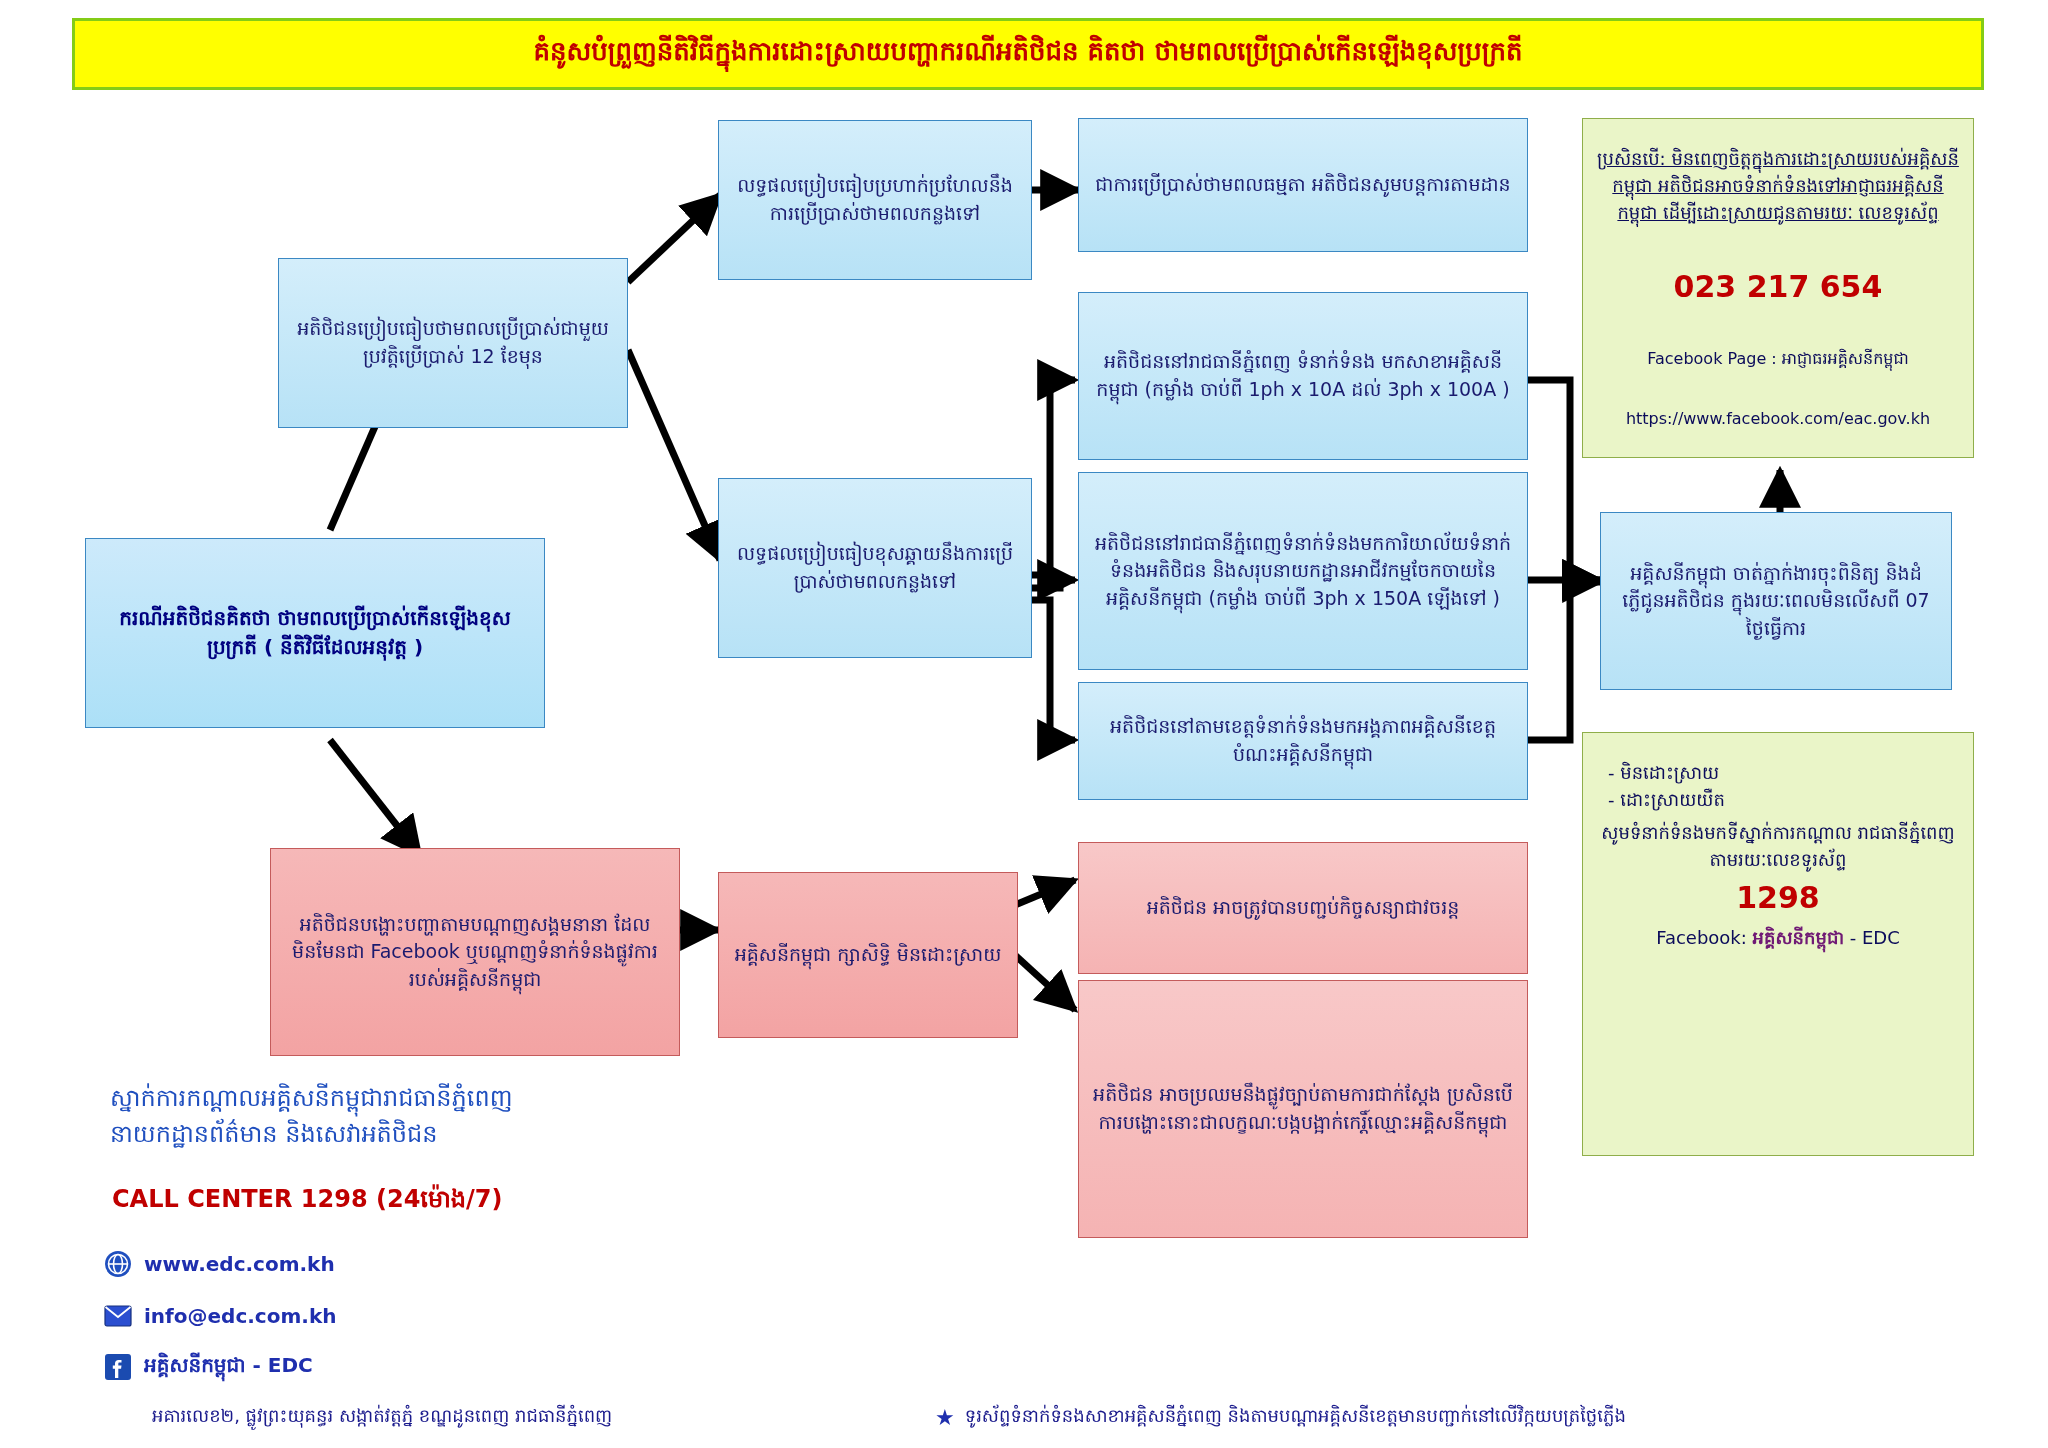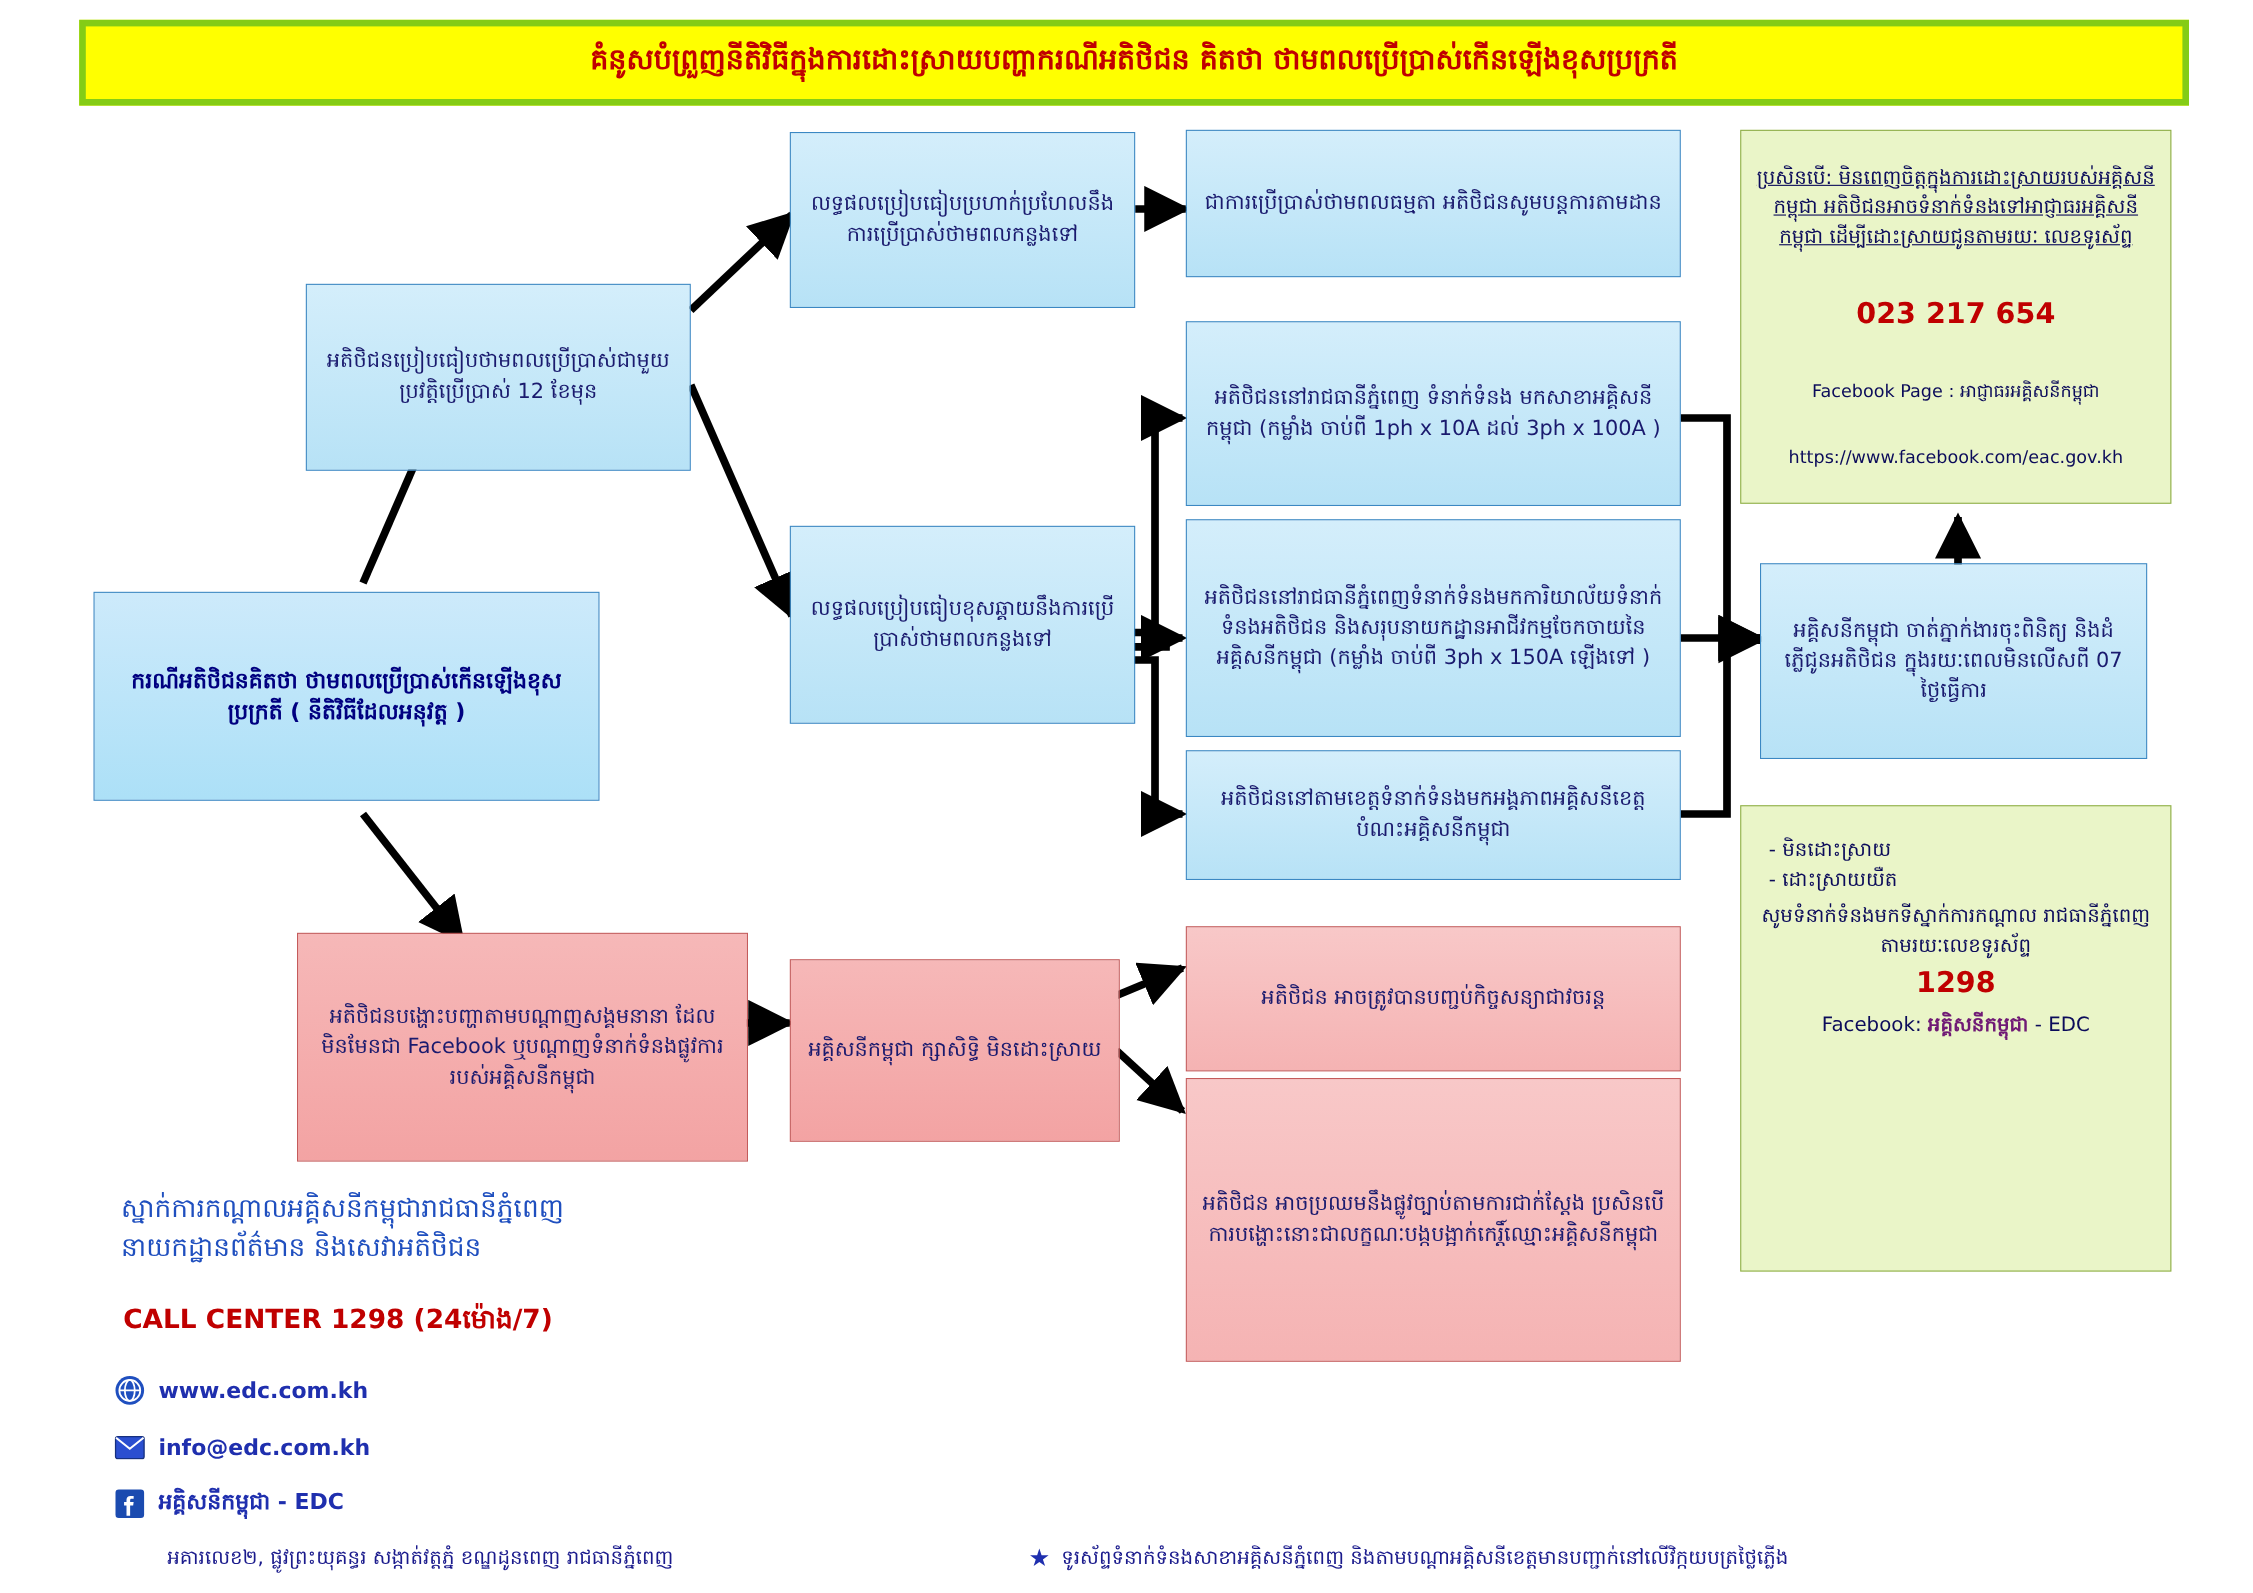--- a/index.html
+++ b/index.html
@@ -30,21 +30,21 @@
     line-height: 1.45;
     padding: 6px 10px;
   }
   .title-banner {
     position: absolute;
     left: 72px;
     top: 18px;
     width: 1906px;
     height: 66px;
     background: #ffff00;
-    border: 6px solid #84cc16;
+    border: 3px solid #84cc16;
     display: flex;
     align-items: center;
     justify-content: center;
     color: #c00000;
     font-weight: bold;
     font-size: 26px;
     text-align: center;
   }
   .blue {
     background: linear-gradient(180deg,#d4eefb 0%, #b7e2f6 100%);
@@ -77,21 +77,21 @@
     color: #0b0b5a;
     font-size: 18px;
     line-height: 1.5;
     flex-direction: column;
   }
   .green .line { display:block; width:100%; }
   .u { text-decoration: underline; }
   .big-num {
     color: #c00000;
     font-weight: bold;
-    font-size: 26px;
+    font-size: 30px;
     display: block;
     margin: 2px 0;
   }
   .small {
     font-size: 16px;
   }
   .contact {
     position: absolute;
     color: #1f4fbf;
     font-size: 24px;

